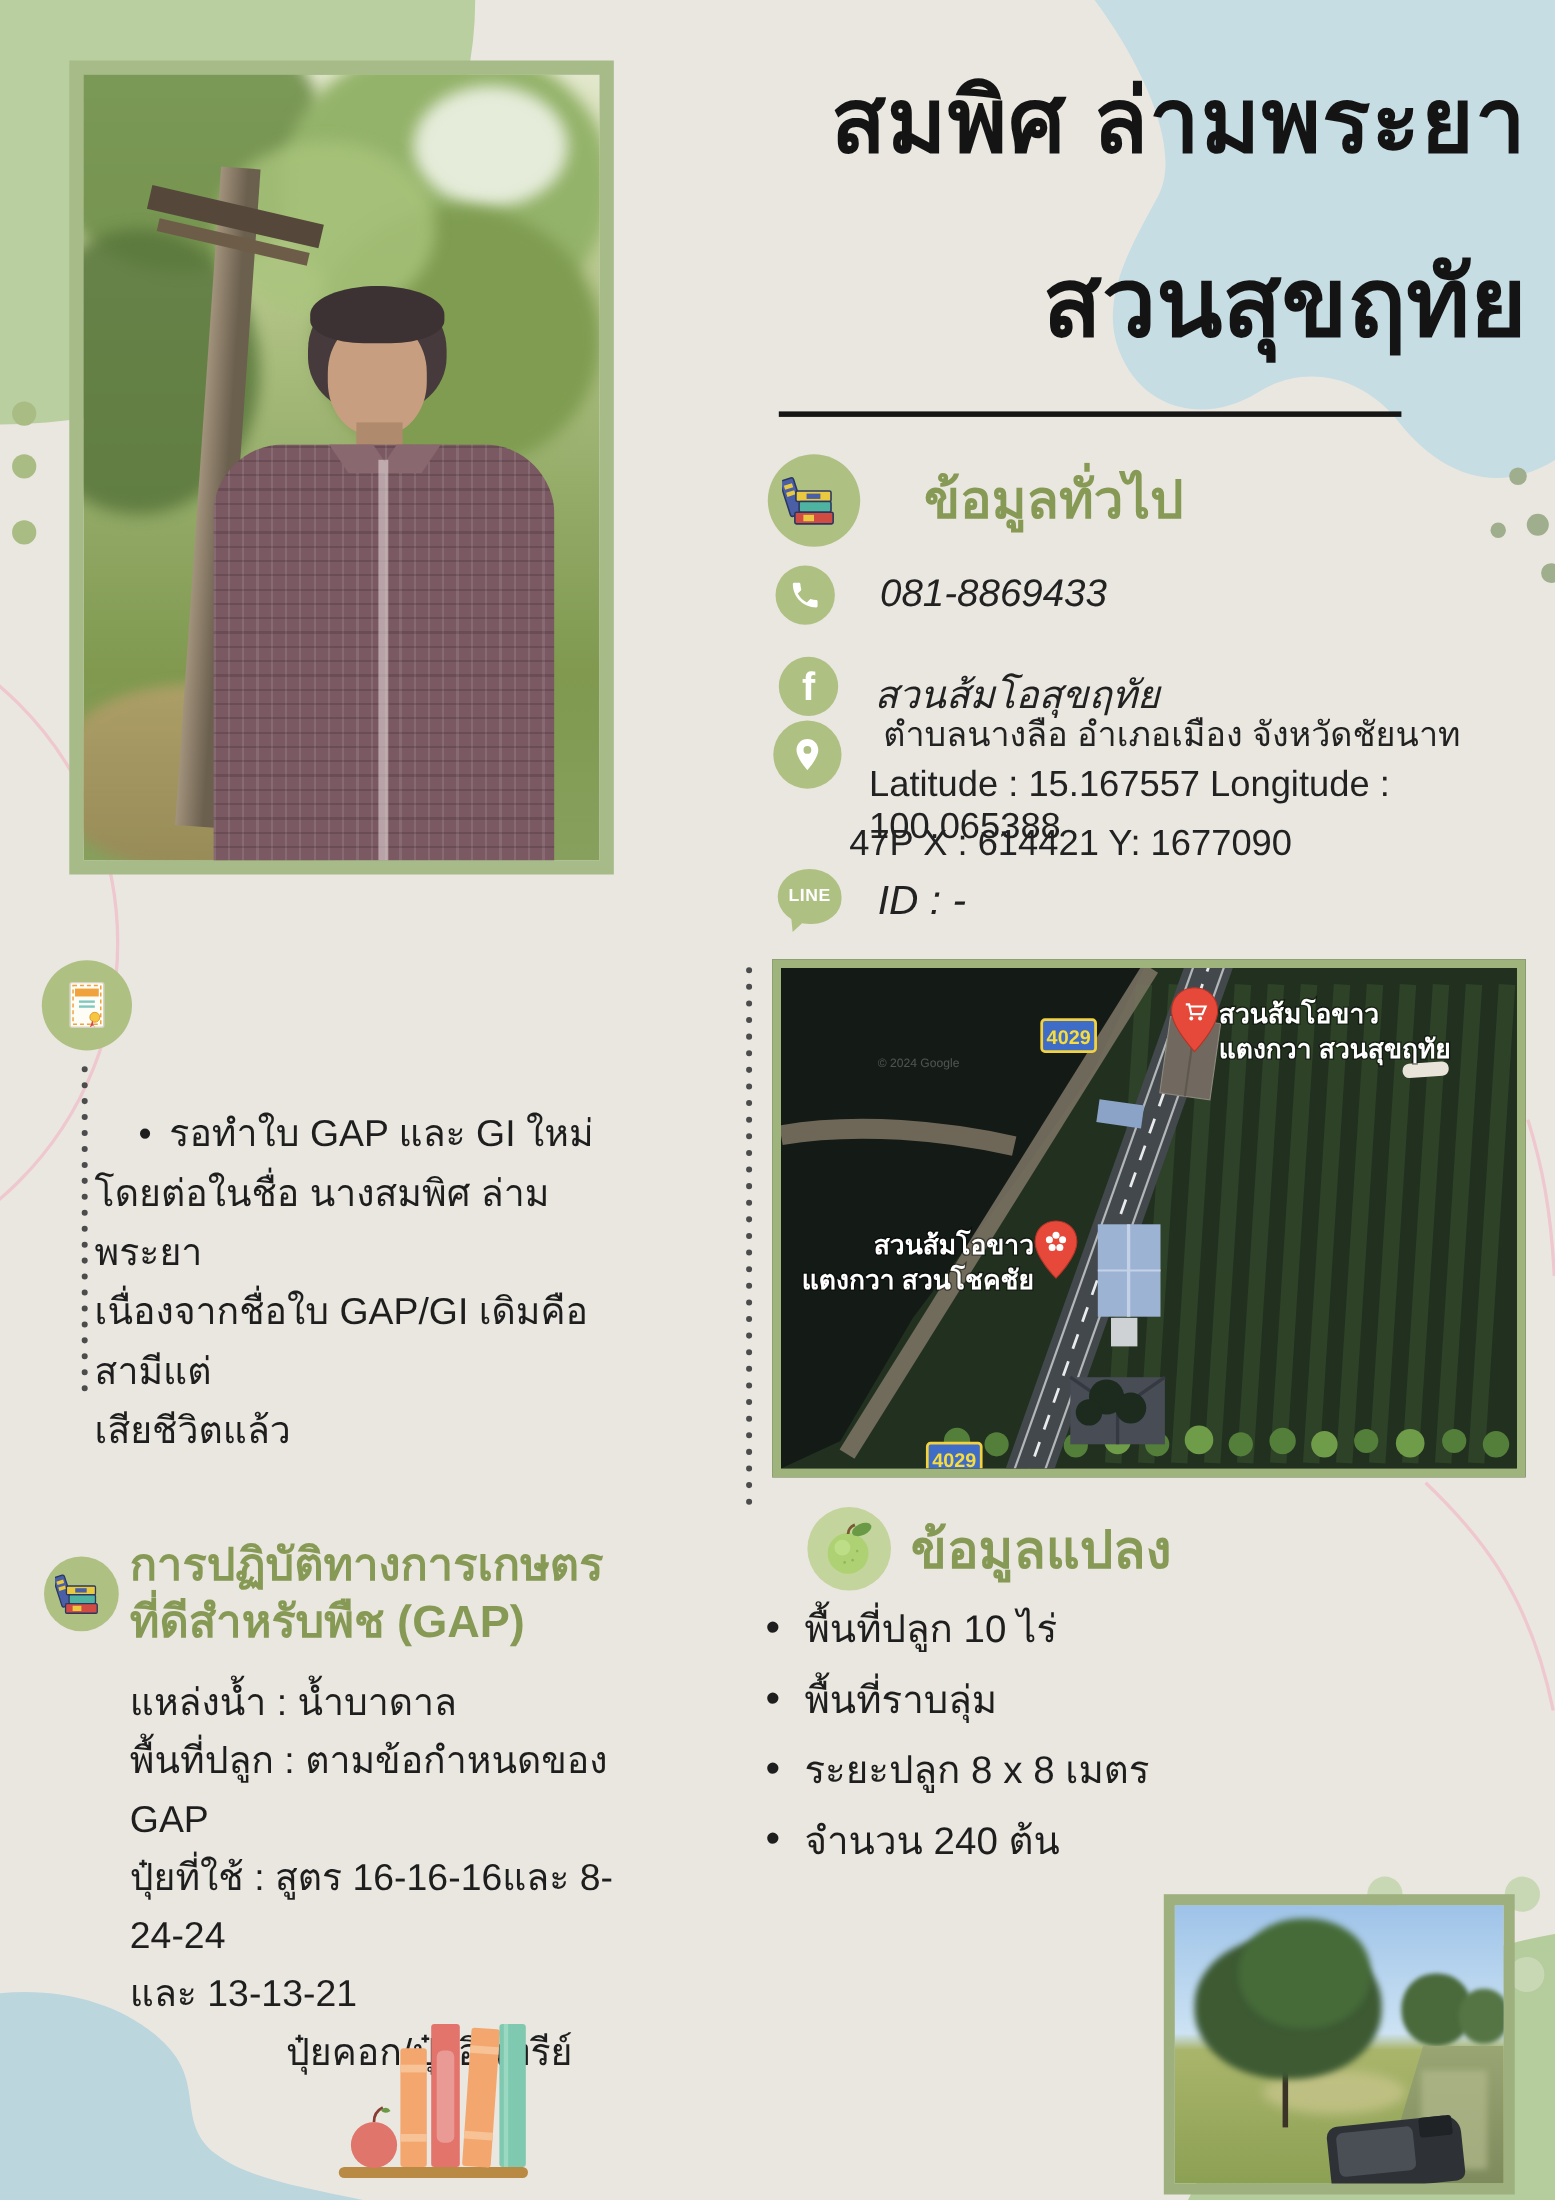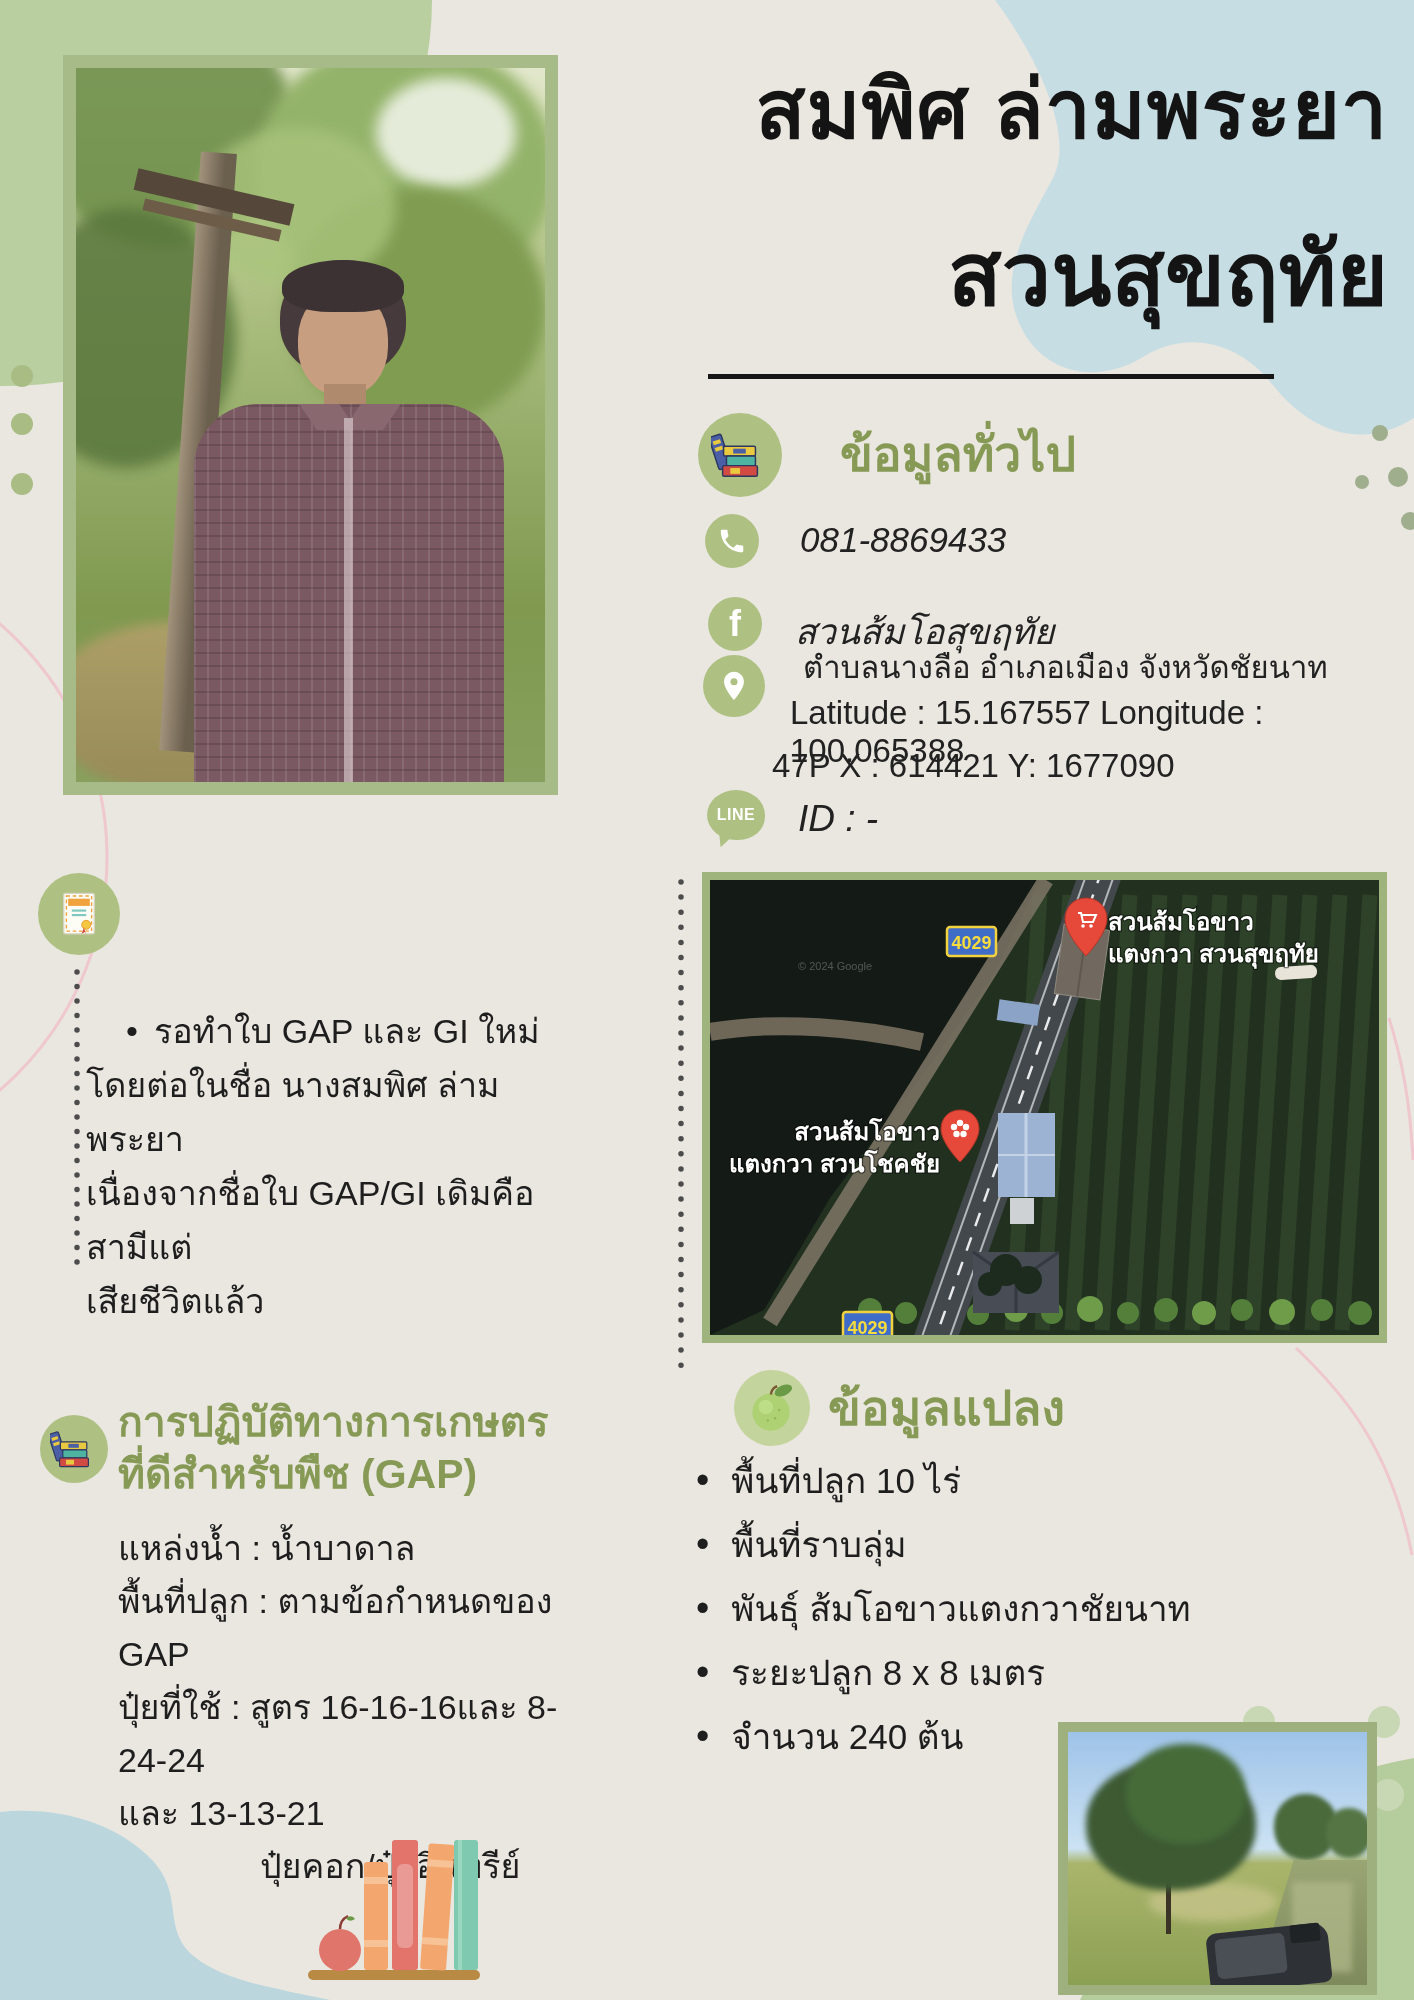--- a/index.html
+++ b/index.html
@@ -347,21 +347,20 @@
         <circle cx="26" cy="42" r="1.2" fill="#8fb95b"></circle>
       <circle cx="37" cy="32" r="1.2" fill="#8fb95b"></circle>
       <path d="M29,17 C29,13 32,10 35,9" stroke="#7a5a33" stroke-width="2.5" fill="none"></path>
       <ellipse cx="41" cy="13" rx="9" ry="5" fill="#6a9a45" transform="rotate(-24 41 13)"></ellipse>
     </svg>
   </div>
   <div class="abs sec-h plot-header">ข้อมูลแปลง</div>
   <div class="abs plot-list">
     <div class="plot-item">พื้นที่ปลูก  10 ไร่</div>
     <div class="plot-item">พื้นที่ราบลุ่ม</div>
-    <div class="plot-item">พันธุ์ ส้มโอขาวแตงกวาชัยนาท</div>
     <div class="plot-item">ระยะปลูก 8 x 8 เมตร</div>
     <div class="plot-item">จำนวน 240 ต้น</div>
   </div>
 
   <svg class="abs" style="left:300px;top:1822px;" width="190" height="165" viewBox="0 0 190 165">
     <rect x="8" y="148" width="172" height="10" rx="5" fill="#b98a44"></rect>
     <circle cx="40" cy="128" r="21" fill="#e0756c"></circle>
     <path d="M40,107 C40,100 44,96 48,94" stroke="#8a3b34" stroke-width="2.5" fill="none"></path>
     <path d="M46,96 q6,-4 9,1 q-6,4 -9,-1" fill="#6a9a45"></path>
     <rect x="64" y="40" width="24" height="108" rx="3" fill="#f3a76f"></rect>

